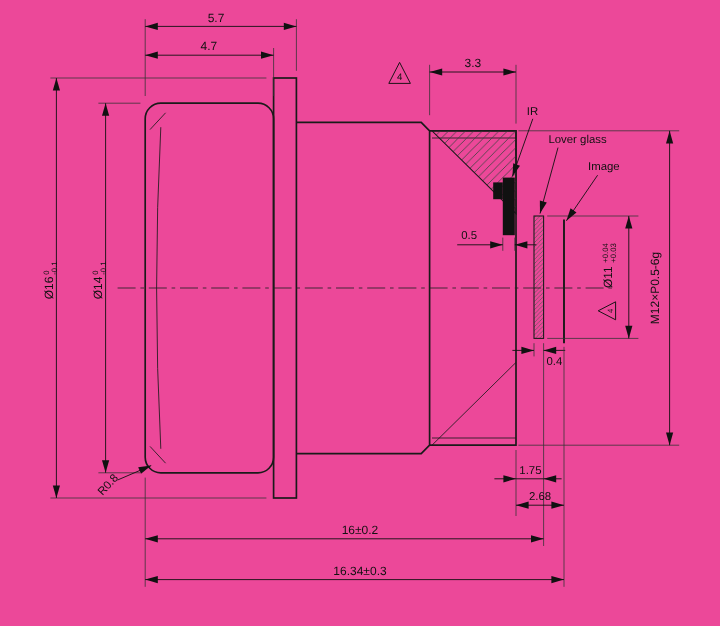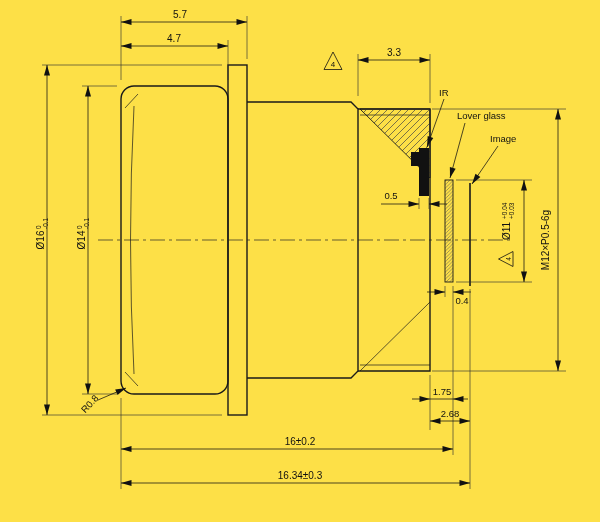--- a/index.html
+++ b/index.html
@@ -1,17 +1,17 @@
 <!DOCTYPE html>
 <html><head>
 <meta charset="utf-8">
 <style>
   html,body{margin:0;padding:0;background:#ffffff;}
   body{width:600px;height:522px;font-family:"Liberation Sans",sans-serif;}
-  .stage{width:600px;height:522px;background:#fde047;position:relative;}
+  .stage{width:600px;height:522px;background:#ec4899;position:relative;}
   svg{display:block;}
   .ol{stroke:#1a1a1a;stroke-width:1.4;fill:none;}
   .thin{stroke:#1a1a1a;stroke-width:0.7;fill:none;}
   .ext{stroke:#333;stroke-width:0.65;fill:none;}
   .diml{stroke:#111;stroke-width:0.75;fill:none;}
   .cl{stroke:#222;stroke-width:0.7;fill:none;stroke-dasharray:15 4 3 4;}
   text.d{font-family:"Liberation Sans",sans-serif;font-size:10px;fill:#111;}
   text.s{font-family:"Liberation Sans",sans-serif;font-size:9.5px;fill:#111;}
   text.t{font-family:"Liberation Sans",sans-serif;font-size:6.5px;fill:#111;}
   text.f{font-family:"Liberation Sans",sans-serif;font-size:8px;fill:#111;}

